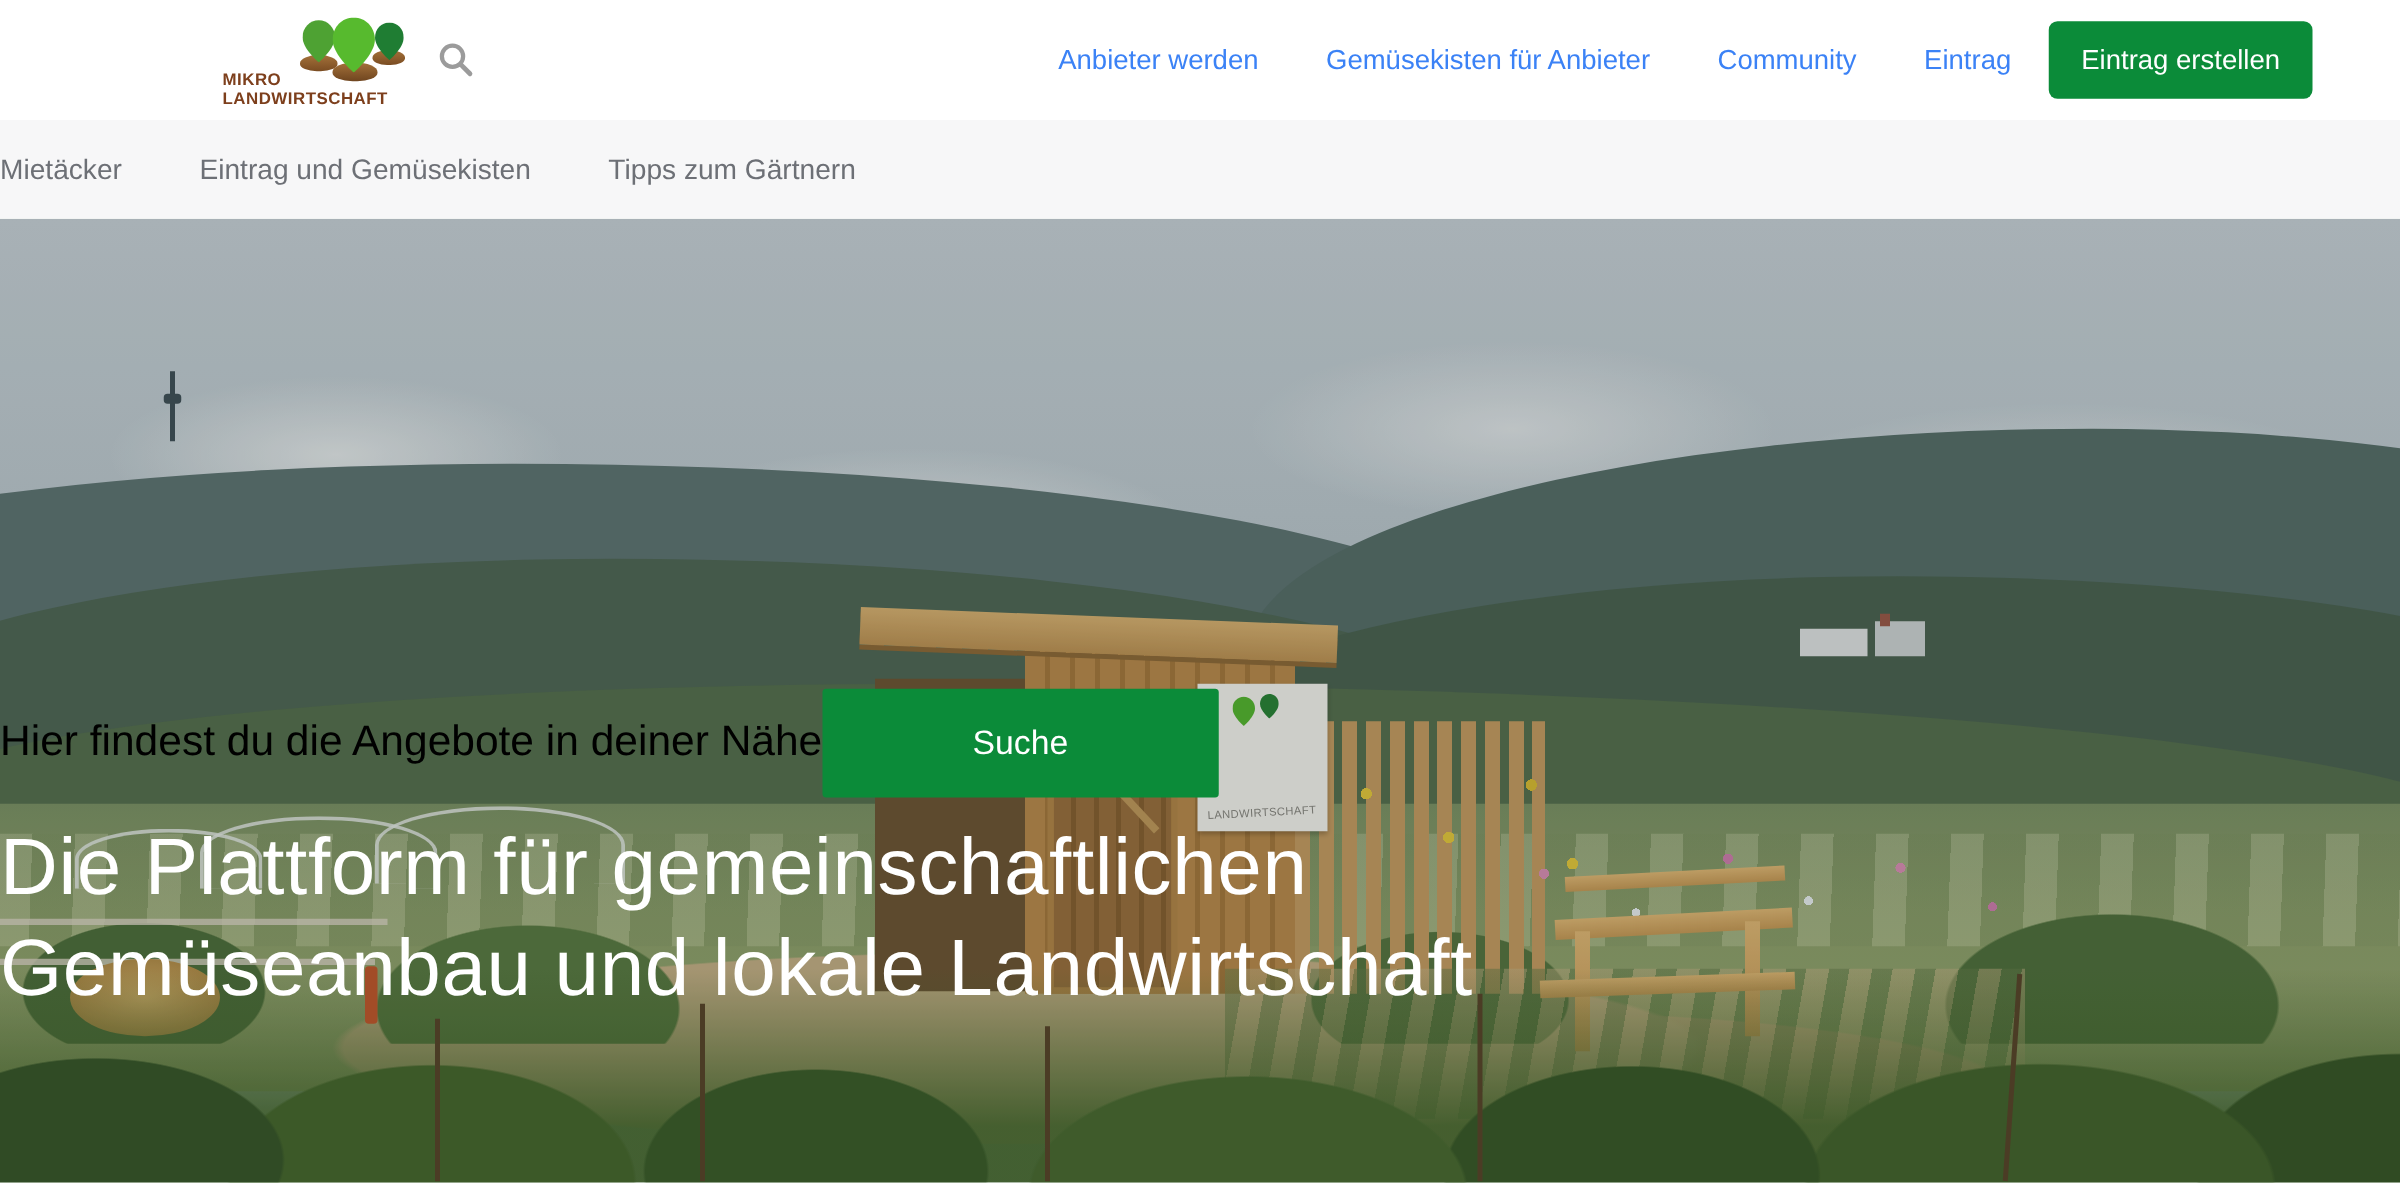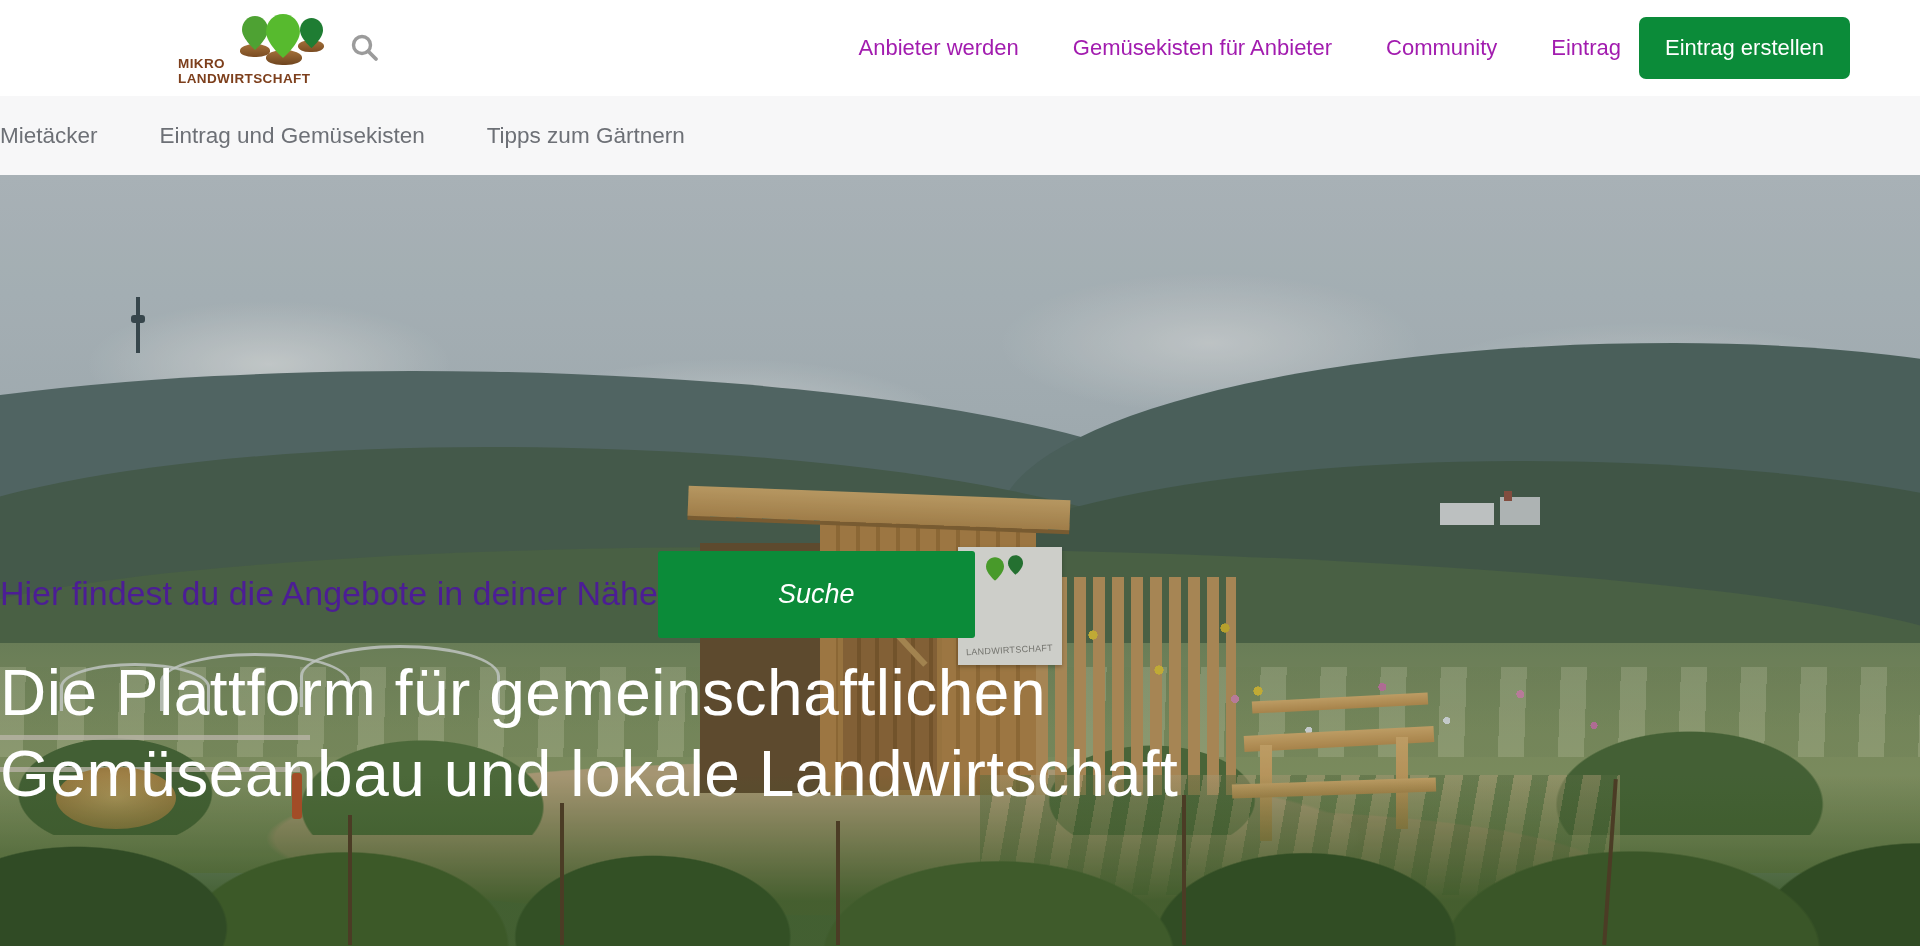--- a/index.html
+++ b/index.html
@@ -14,22 +14,22 @@
   .pin { position:absolute; }
   .mound { position:absolute; border-radius:50% 50% 45% 45%; }
   .mound-l { left:0px;  top:30px; width:30px; height:13px; background:linear-gradient(#a4713a,#7a4c22); }
   .mound-m { left:26px; top:36px; width:36px; height:15px; background:linear-gradient(#a4713a,#6f451f); }
   .mound-r { left:58px; top:26px; width:26px; height:12px; background:linear-gradient(#a4713a,#7a4c22); }
   .logo-text { position:absolute; left:0; bottom:0; color:#7d3f1c; font-weight:bold;
     font-size:13.5px; line-height:15px; letter-spacing:.4px; white-space:nowrap; }
   .search-btn { margin-left:28px; width:34px; height:34px; background:none; border:none;
     cursor:pointer; display:flex; align-items:center; justify-content:center; }
   .main-nav { margin-left:auto; display:flex; align-items:center; gap:54px; }
-  .main-nav a { color:#a21caf; text-decoration:none; font-size:22px; cursor:pointer; }
-  .cta-btn { margin-left:18px; background:var(--green); color:#fff; border:none;
+  .main-nav a { color:#3b82f6; text-decoration:none; font-size:22px; cursor:pointer; }
+  .cta-btn { margin-left:30px; background:var(--green); color:#fff; border:none;
     font-size:22px; padding:0 26px; height:62px; border-radius:7px; cursor:pointer;
     font-family:"Liberation Sans", sans-serif; }
 
   
   .subnav { height:79px; background:#f7f7f8; display:flex; align-items:center;
     gap:62px; z-index:20; position:relative; }
   .subnav a { color:#6d7076; text-decoration:none; font-size:22.5px; cursor:pointer; }
 
   
   .hero { position:relative; height:771px; overflow:hidden; background:#9fb3a4; }
@@ -161,29 +161,29 @@
   .p5 { left:1608px; top:604px; height:166px; transform:rotate(4deg); }
   .cane { left:292px; top:598px; width:10px; height:46px; background:#c0592e; border-radius:3px; }
 
   .shade { left:0; top:0; width:100%; height:100%; background:rgba(8,10,8,.16); }
 
   
   .hero-content { left:0; top:0; width:100%; height:100%; display:flex;
     align-items:center; z-index:10; }
   .hero-title { position:static; margin-top:266px; color:#fff; font-size:64px;
     line-height:81px; font-weight:400; text-align:center; letter-spacing:.5px; }
-  .hero-sub { position:static; margin-top:66px; color:#4c1d95; font-size:34px; font-weight:400; }
+  .hero-sub { position:static; margin-top:66px; color:#000000; font-size:34px; font-weight:400; }
   .search-row { position:static; margin-top:67px; display:flex; gap:18px; }
   .search-input { position:static; width:430px; height:87px; border:none; border-radius:3px;
     padding:0 30px; font-size:27px; color:#333; font-family:"Liberation Sans", sans-serif;
     background:#fff; outline:none; }
   .search-input::placeholder { color:#9aa0a6; }
   .search-go { position:static; width:317px; height:87px; border:none; border-radius:3px;
     background:var(--green); color:#fff; font-size:27px; cursor:pointer;
-    font-family:"Liberation Sans", sans-serif;font-style:italic; }
+    font-family:"Liberation Sans", sans-serif; }
 
   :root { --green:#0b8b39; }
 </style>
 </head>
 <body>
 
 <div class="header">
   <div class="logo">
     <div class="logo-pins">
       <span class="mound mound-l"></span>

